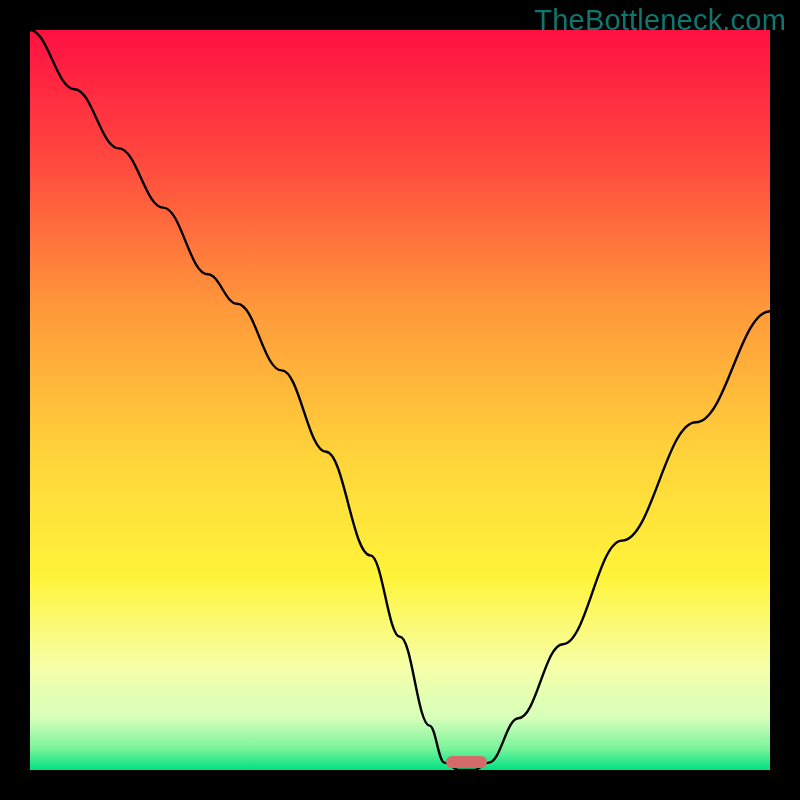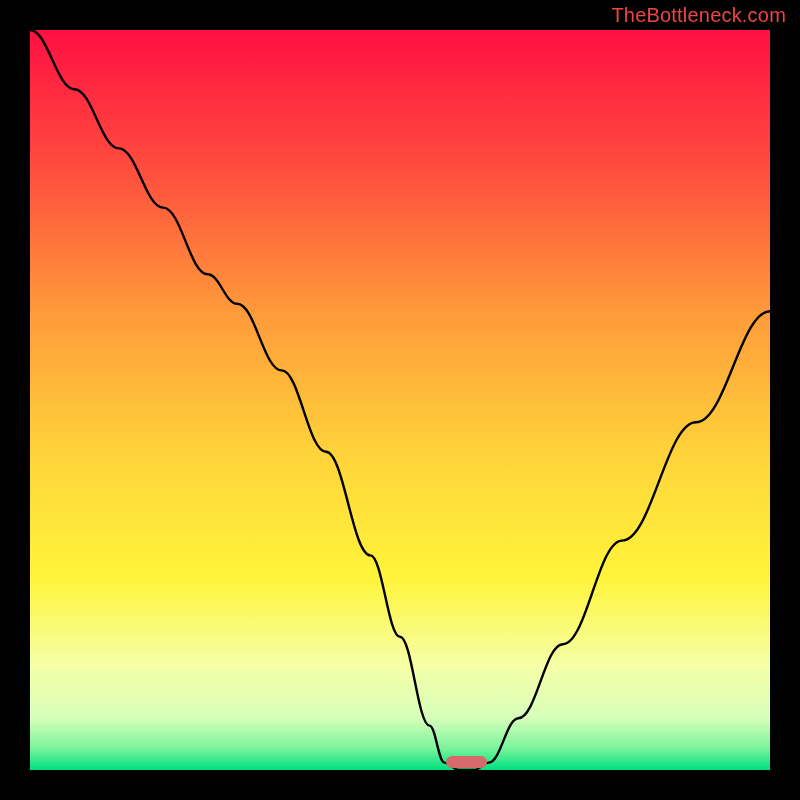--- a/index.html
+++ b/index.html
@@ -43,22 +43,22 @@
   }
   .marker {
     position: absolute;
     background: #d46a6a;
     border-radius: 6px;
   }
   .watermark {
     position: absolute;
     top: 4px;
     right: 14px;
-    color: #ef4444;
-    font-size: 20px;
+    color: #0f766e;
+    font-size: 29px;
     font-weight: 500;
     letter-spacing: 0.2px;
   }
 </style>
 </head>
 <body>
 
 <div class="frame">
 
   <div class="watermark">TheBottleneck.com</div>

